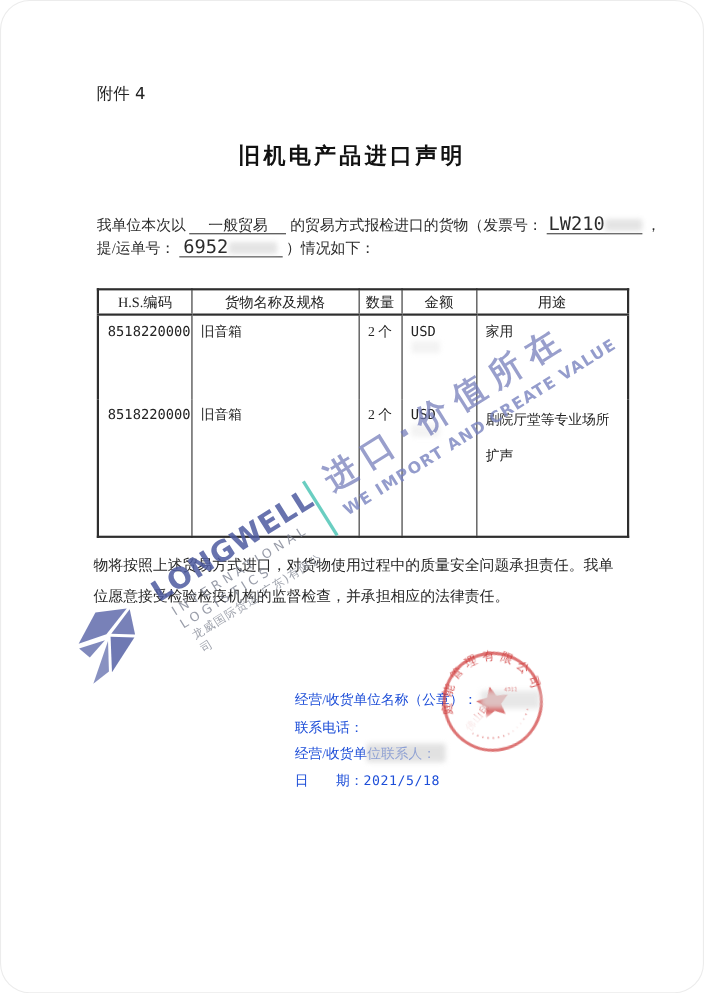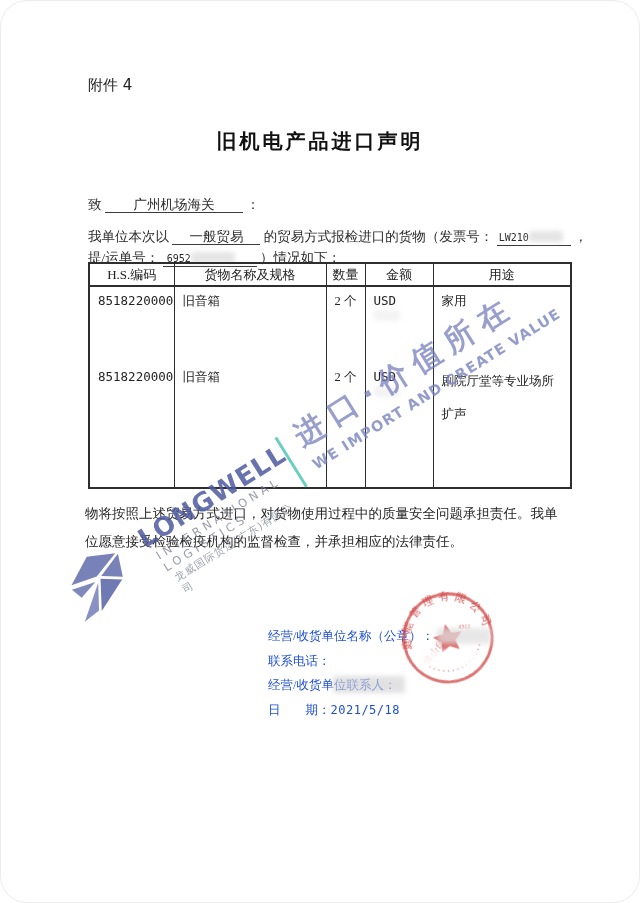--- a/index.html
+++ b/index.html
@@ -19,21 +19,21 @@
   
   .intro { position:absolute; left:88px; top:196px; width:492px; font-size:13.5px; color:#2b2b2b; }
   .intro .row { white-space:nowrap; }
   .row-to { margin-bottom:14px; }
   .row-l2 { margin-bottom:3px; }
   .uline { display:inline-block; border-bottom:1px solid #3c3c3c; line-height:15px; }
   .u-dest { min-width:138px; text-align:center; }
   .u-trade { min-width:88px; text-align:center; }
   .u-inv { min-width:74px; text-align:left; padding-left:2px; }
   .u-way { min-width:94px; text-align:left; padding-left:4px; }
-  .mono { font-family:"DejaVu Sans Mono", monospace; font-size:10px; }
+  .mono { font-family:"DejaVu Sans Mono", monospace; font-size:17px; }
 
   
   .blur { display:inline-block; background:#d6d6d6; filter:blur(2.5px);
           opacity:.65; border-radius:2px; vertical-align:baseline; }
   .blur-inline { width:34px; height:11px; transform:translateY(1px); }
   .blur-abs { position:absolute; z-index:6; }
 
   
   table.goods { position:absolute; left:88px; top:262px; width:482px;
                 border-collapse:collapse; table-layout:fixed;
@@ -83,25 +83,20 @@
 </style>
 </head>
 <body>
 
 <div class="page">
 
   <div class="attachment">附件 4</div>
   <div class="doc-title">旧机电产品进口声明</div>
 
   <div class="intro">
-    <div class="row row-to">
-      <span>致</span>
-      <span class="uline u-dest">广州机场海关</span>
-      <span>：</span>
-    </div>
     <div class="row row-l2">
       <span>我单位本次以</span>
       <span class="uline u-trade">一般贸易</span>
       <span>的贸易方式报检进口的货物（发票号：</span>
       <span class="uline u-inv"><span class="mono">LW210</span><span class="blur blur-inline"></span></span>
       <span>，</span>
     </div>
     <div class="row">
       <span>提/运单号：</span>
       <span class="uline u-way"><span class="mono">6952</span><span class="blur blur-inline" style="width:44px"></span></span>

